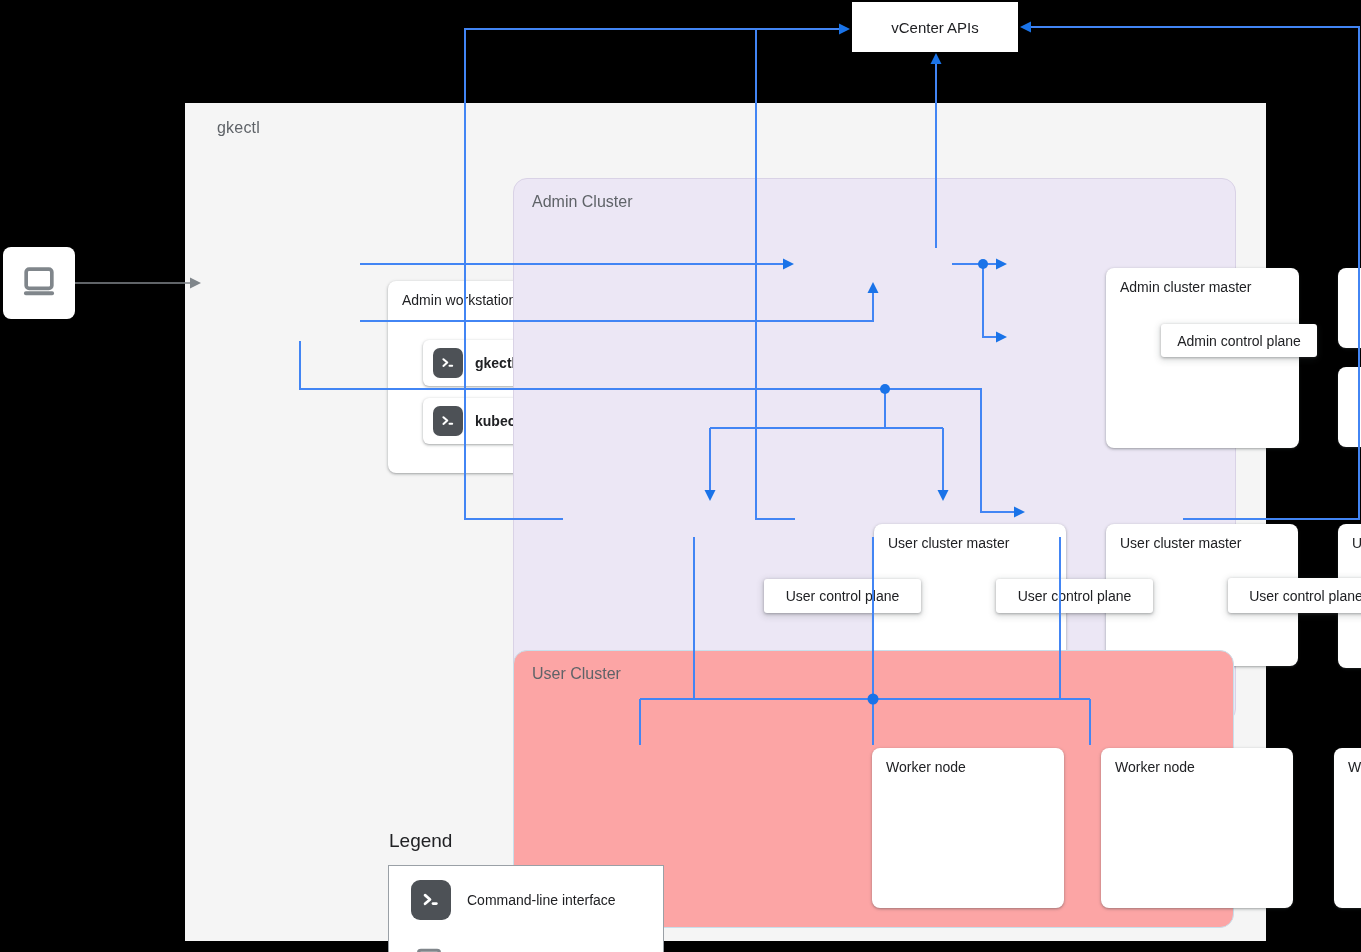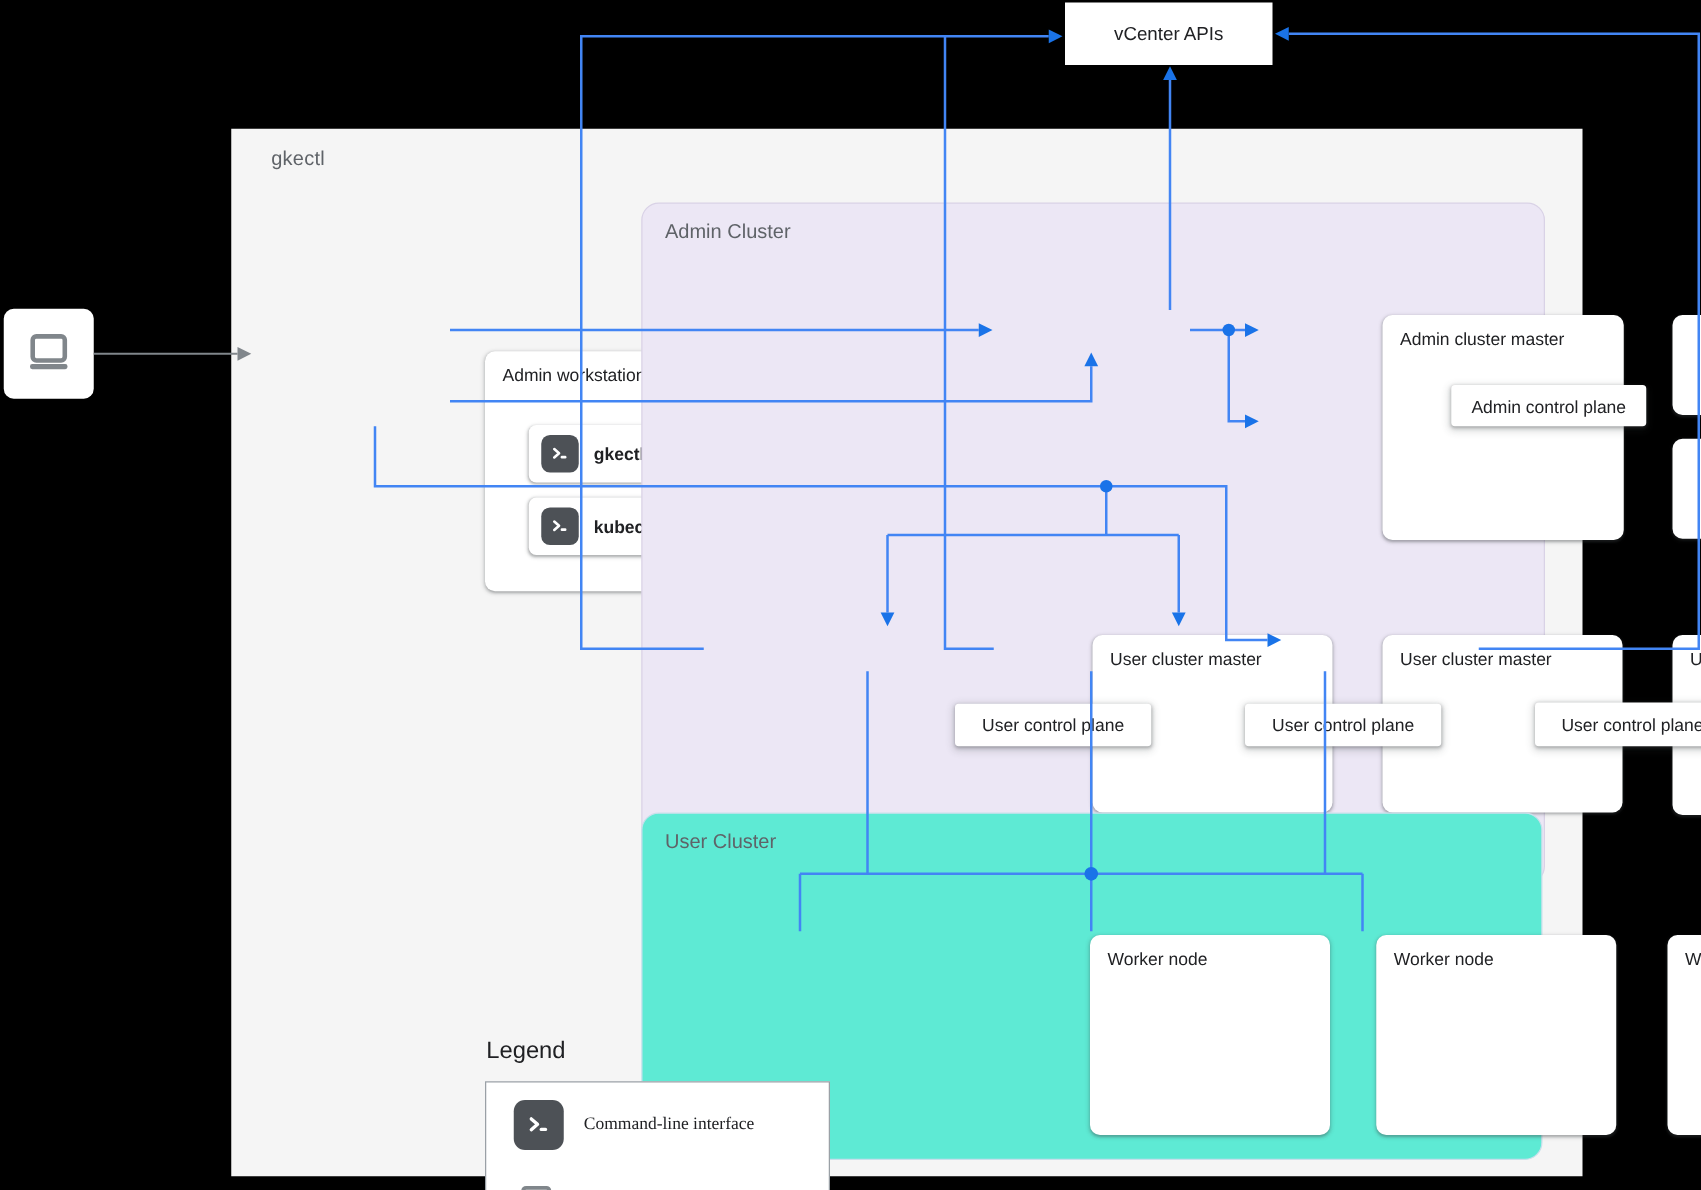--- a/index.html
+++ b/index.html
@@ -4,24 +4,24 @@
 <style>
   html,body{margin:0;padding:0;background:#000;}
   .stage{
     position:relative;width:1361px;height:952px;background:#000;
     font-family:"Liberation Sans", sans-serif;color:#202124;overflow:hidden;border-radius:20px;
   }
   
   .vsphere{position:absolute;left:185px;top:103px;width:1081px;height:838px;background:#F5F5F5;}
   .panel-label{position:absolute;font-size:16px;color:#5F6368;letter-spacing:.2px;}
   .vsphere-label{left:32px;top:16px;}
-  .admin-cluster{position:absolute;left:328px;top:59px;width:721px;height:543px;
+  .admin-cluster{position:absolute;left:328px;top:75px;width:721px;height:543px;
     background:#ECE7F5;border:1px solid #d9d2e6;border-radius:14px;}
   .user-cluster{position:absolute;left:328px;top:547px;width:719px;height:276px;
-    background:#5eead4;border:1px solid #c8dfeb;border-radius:14px;}
+    background:#fca5a5;border:1px solid #c8dfeb;border-radius:14px;}
   .cluster-label{position:absolute;left:18px;top:14px;font-size:16px;color:#5F6368;}
   
   .card{position:absolute;background:#fff;border-radius:8px;
     box-shadow:0 1px 2px rgba(60,64,67,.3),0 1px 3px 1px rgba(60,64,67,.15);}
   .card-title{position:absolute;left:14px;top:11px;font-size:14px;color:#202124;}
   .center-label{display:flex;align-items:center;justify-content:center;height:100%;
     font-size:14px;color:#202124;}
   
   .vcenter{position:absolute;left:852px;top:2px;width:166px;height:50px;background:#fff;
     display:flex;align-items:center;justify-content:center;font-size:15px;color:#202124;}
@@ -46,21 +46,21 @@
   .ucm2{left:592px;top:345px;width:192px;height:142px;}
   .ucm3{left:824px;top:345px;width:193px;height:144px;}
   
   .worker1{left:358px;top:97px;width:192px;height:160px;}
   .worker2{left:587px;top:97px;width:192px;height:160px;}
   .worker3{left:820px;top:97px;width:193px;height:160px;}
   
   .legend-title{position:absolute;left:204px;top:727px;font-size:19px;color:#202124;}
   .legend-box{position:absolute;left:203px;top:762px;width:274px;height:165px;background:#fff;
     border:1px solid #9AA0A6;}
-  .legend-row{position:absolute;left:22px;display:flex;align-items:center;gap:16px;font-family:Liberation Serif, serif;}
+  .legend-row{position:absolute;left:22px;display:flex;align-items:center;gap:16px;}
   .legend-row .label{font-size:14px;color:#202124;}
   .term-icon.big{width:40px;height:40px;border-radius:9px;}
   
   .wires{position:absolute;left:0;top:0;pointer-events:none;}
 </style>
 </head>
 <body>
 
 <div class="stage">
 

